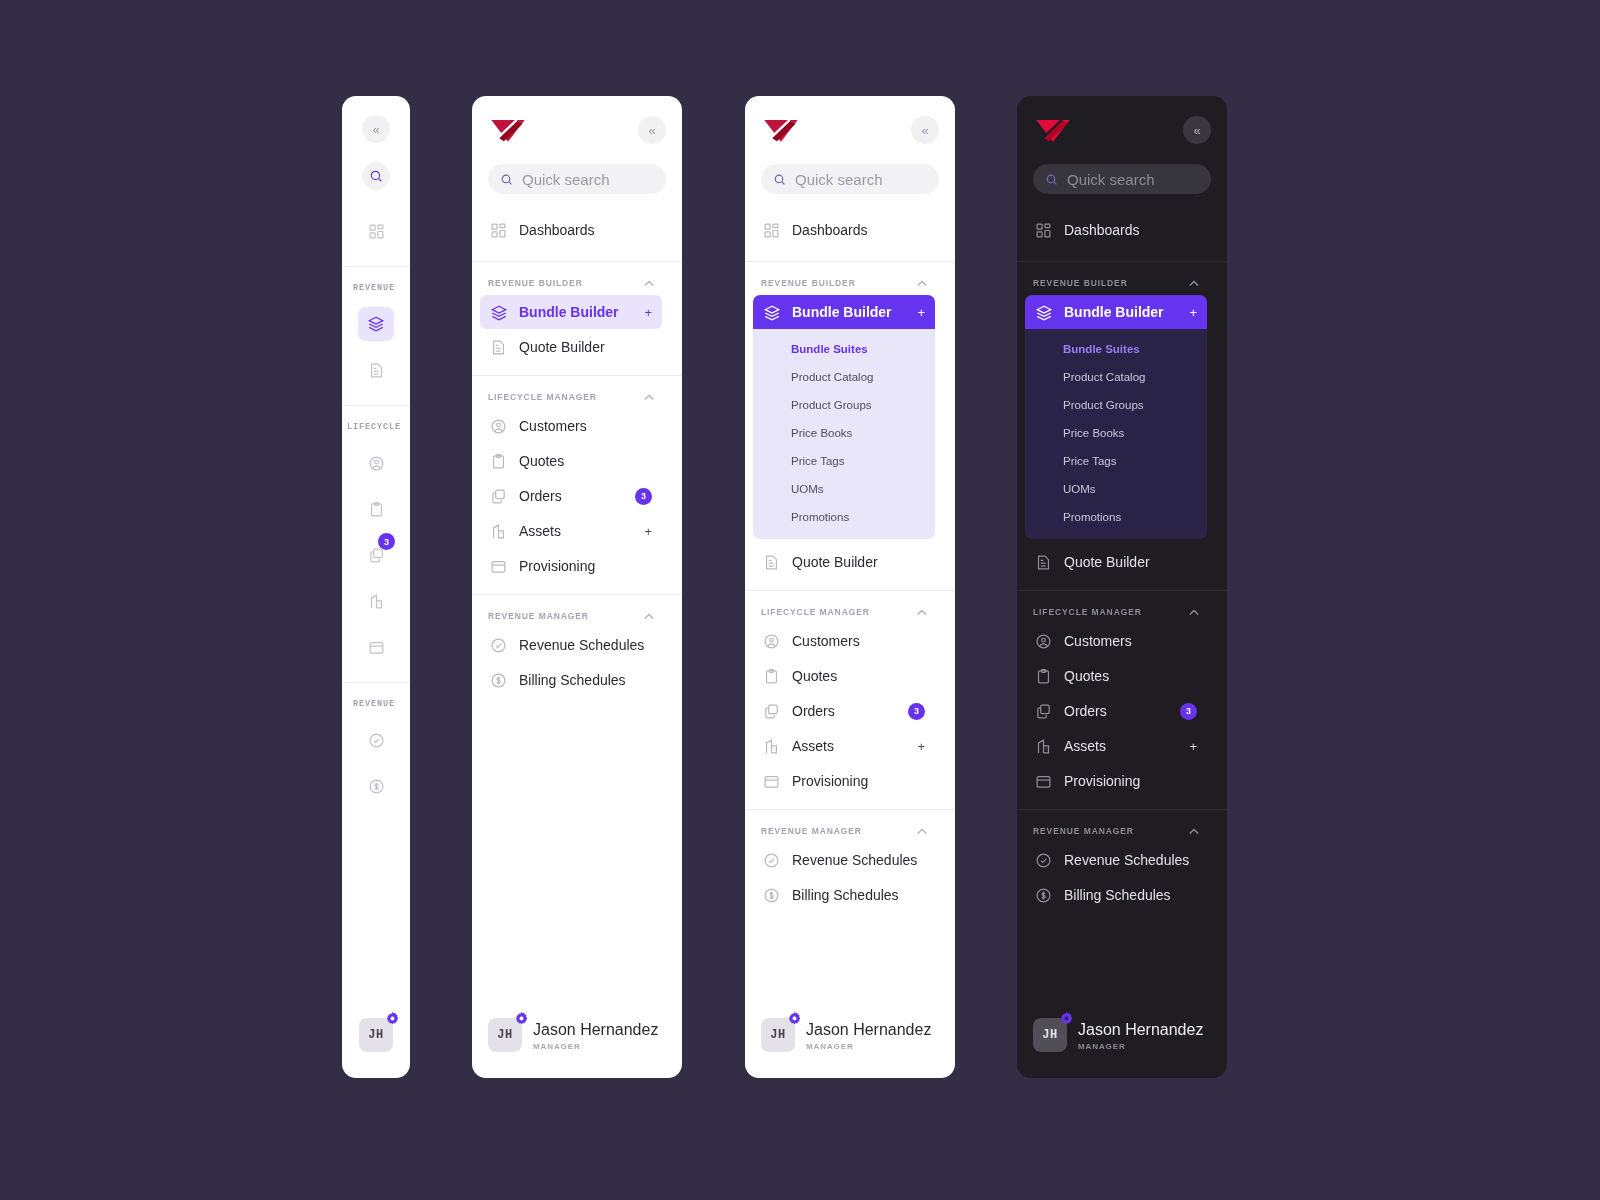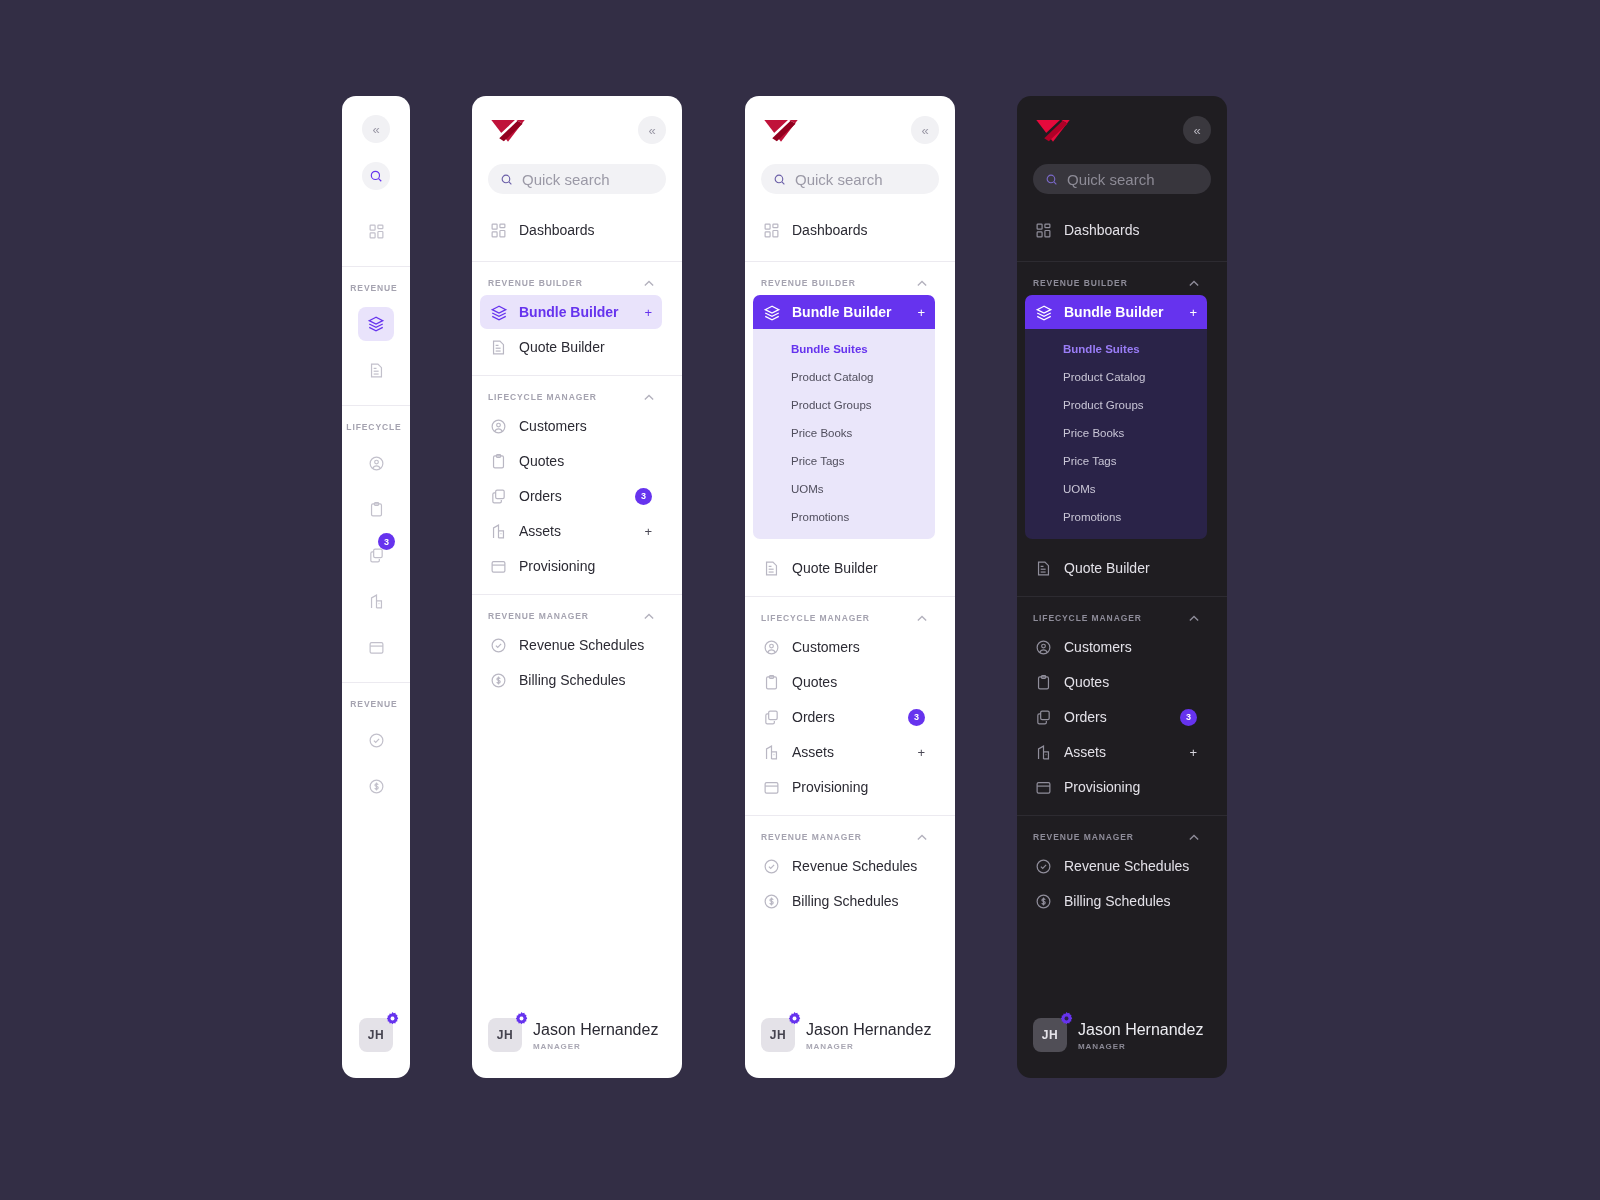--- a/index.html
+++ b/index.html
@@ -74,21 +74,21 @@
   .sec-title {
     display: flex; align-items: center; justify-content: space-between;
     padding: 16px 16px 6px 16px;
     font-size: 8.5px; letter-spacing: 0.9px; font-weight: 700;
     color: #a5a3b0; text-transform: uppercase;
   }
   .dark .sec-title { color: #8e8c99; }
   .sec-title .chev { font-size: 9px; color: #b3b1bd; }
   .dark .sec-title .chev { color: #8e8c99; }
 
-  .sec-title.rail { justify-content: center; padding: 16px 4px 8px 0; }
+  .sec-title.rail { justify-content: center; padding: 16px 4px 8px 0; font-family: Liberation Mono, monospace; }
 
   .nav-item {
     position: relative;
     display: flex; align-items: center; gap: 12px;
     height: 34px; margin: 1px 8px; padding: 0 10px;
     border-radius: 7px; cursor: pointer;
   }
   .nav-item .lbl { font-size: 14px; color: #2b2a33; white-space: nowrap; }
   .dark .nav-item .lbl { color: #e3e1e8; }
   .nav-item .ico { width: 17px; height: 17px; flex: 0 0 17px; color: #b9b7c3; }
@@ -119,42 +119,42 @@
     display: flex; align-items: center; justify-content: center;
     position: relative; cursor: pointer; color: #c2c0cb;
   }
   .rail-item.active { background: #e9e3fb; color: #6633ee; }
   .rail-item .badge {
     position: absolute; top: -5px; right: -1px;
   }
 
   
   .submenu {
-    margin: 0 8px 12px 8px;
+    margin: 0 8px 6px 8px;
     background: #eae6fa;
     border-radius: 0 0 7px 7px;
     padding: 6px 0 8px 0;
   }
   .dark .submenu { background: #2a2348; }
   .sub-item {
     height: 28px; display: flex; align-items: center;
     padding: 0 0 0 38px; font-size: 11.5px; color: #504e5d; cursor: pointer;
   }
   .dark .sub-item { color: #c9c6d6; }
   .sub-item.current { color: #6633ee; font-weight: 600; }
   .dark .sub-item.current { color: #9a7df7; }
 
   
   .spacer { flex: 1 1 auto; }
   .profile {
     display: flex; align-items: center; gap: 11px;
     padding: 0 16px 26px 16px;
   }
   .profile.center { justify-content: center; padding: 0 0 26px 0; }
-  .avatar-wrap { position: relative; flex: 0 0 auto; }
+  .avatar-wrap { position: relative; flex: 0 0 auto; font-family: Liberation Mono, monospace; }
   .avatar {
     width: 34px; height: 34px; border-radius: 8px;
     background: #e4e2e8; color: #45434f;
     display: flex; align-items: center; justify-content: center;
     font-size: 12px; font-weight: 600; letter-spacing: .5px;
   }
   .dark .avatar { background: #504e56; color: #e6e4ea; }
   .gear-badge {
     position: absolute; top: -6px; right: -6px;
     width: 13px; height: 13px; color: #6633ee;

